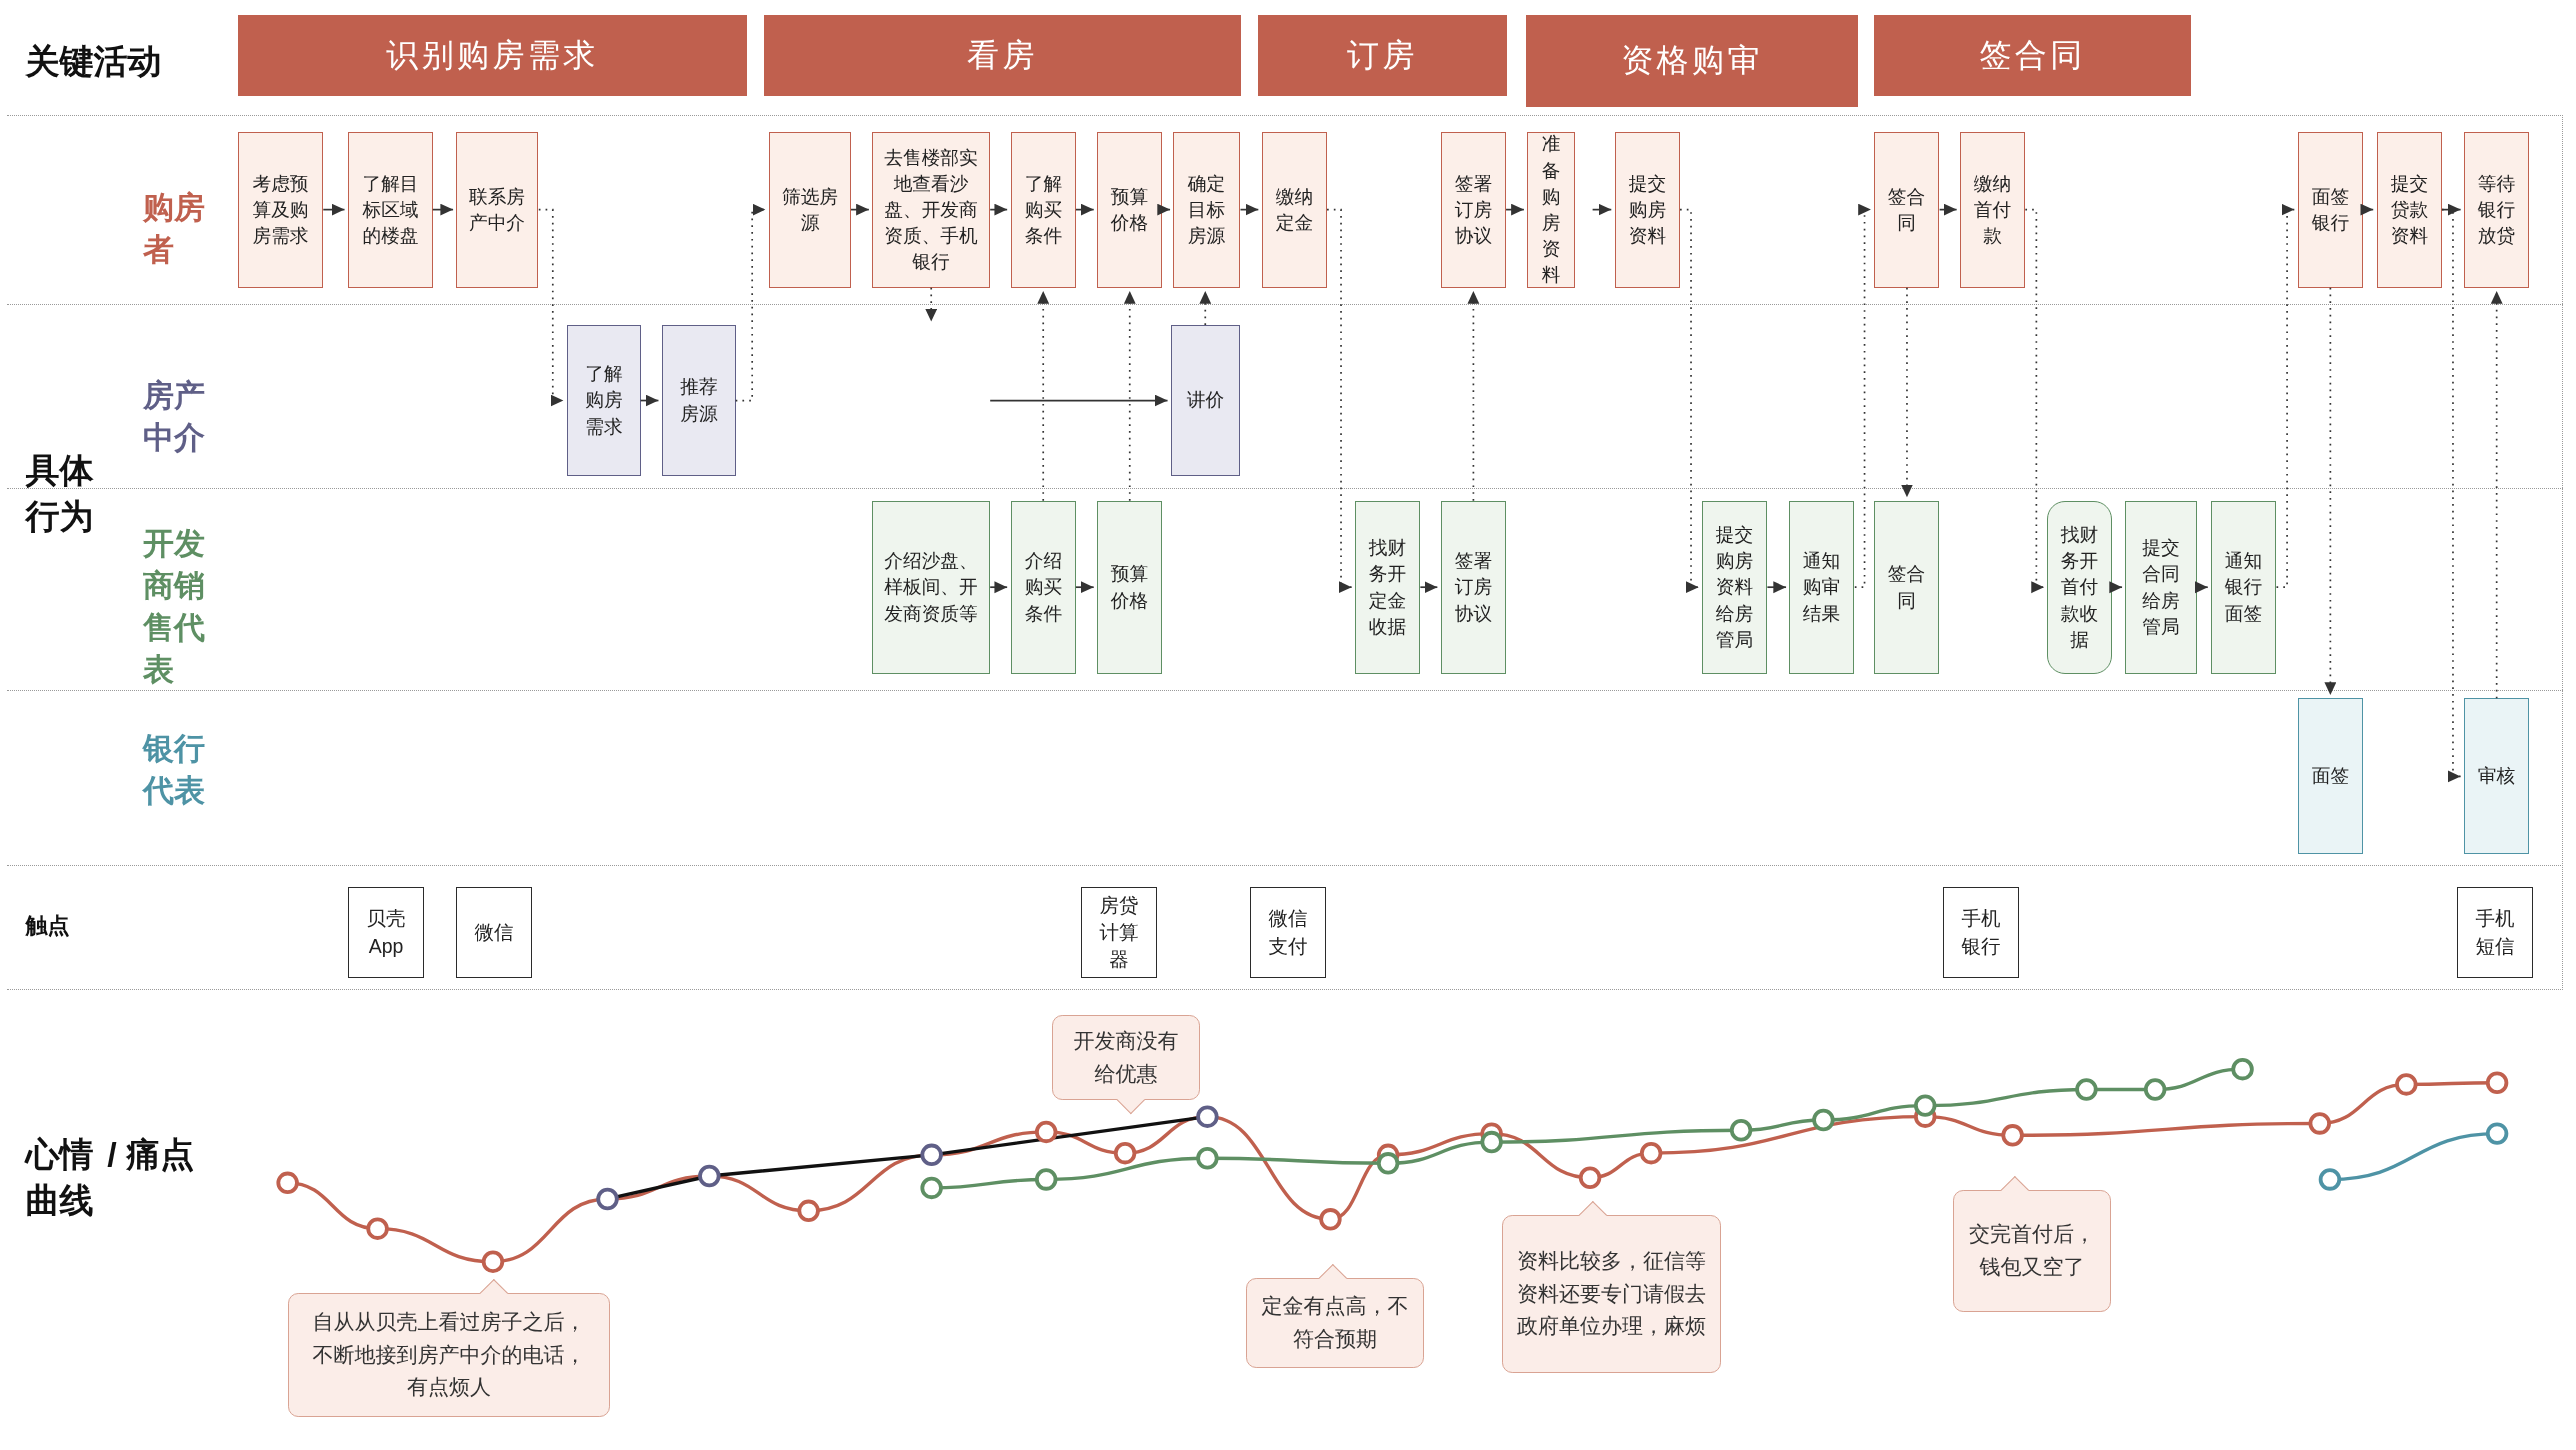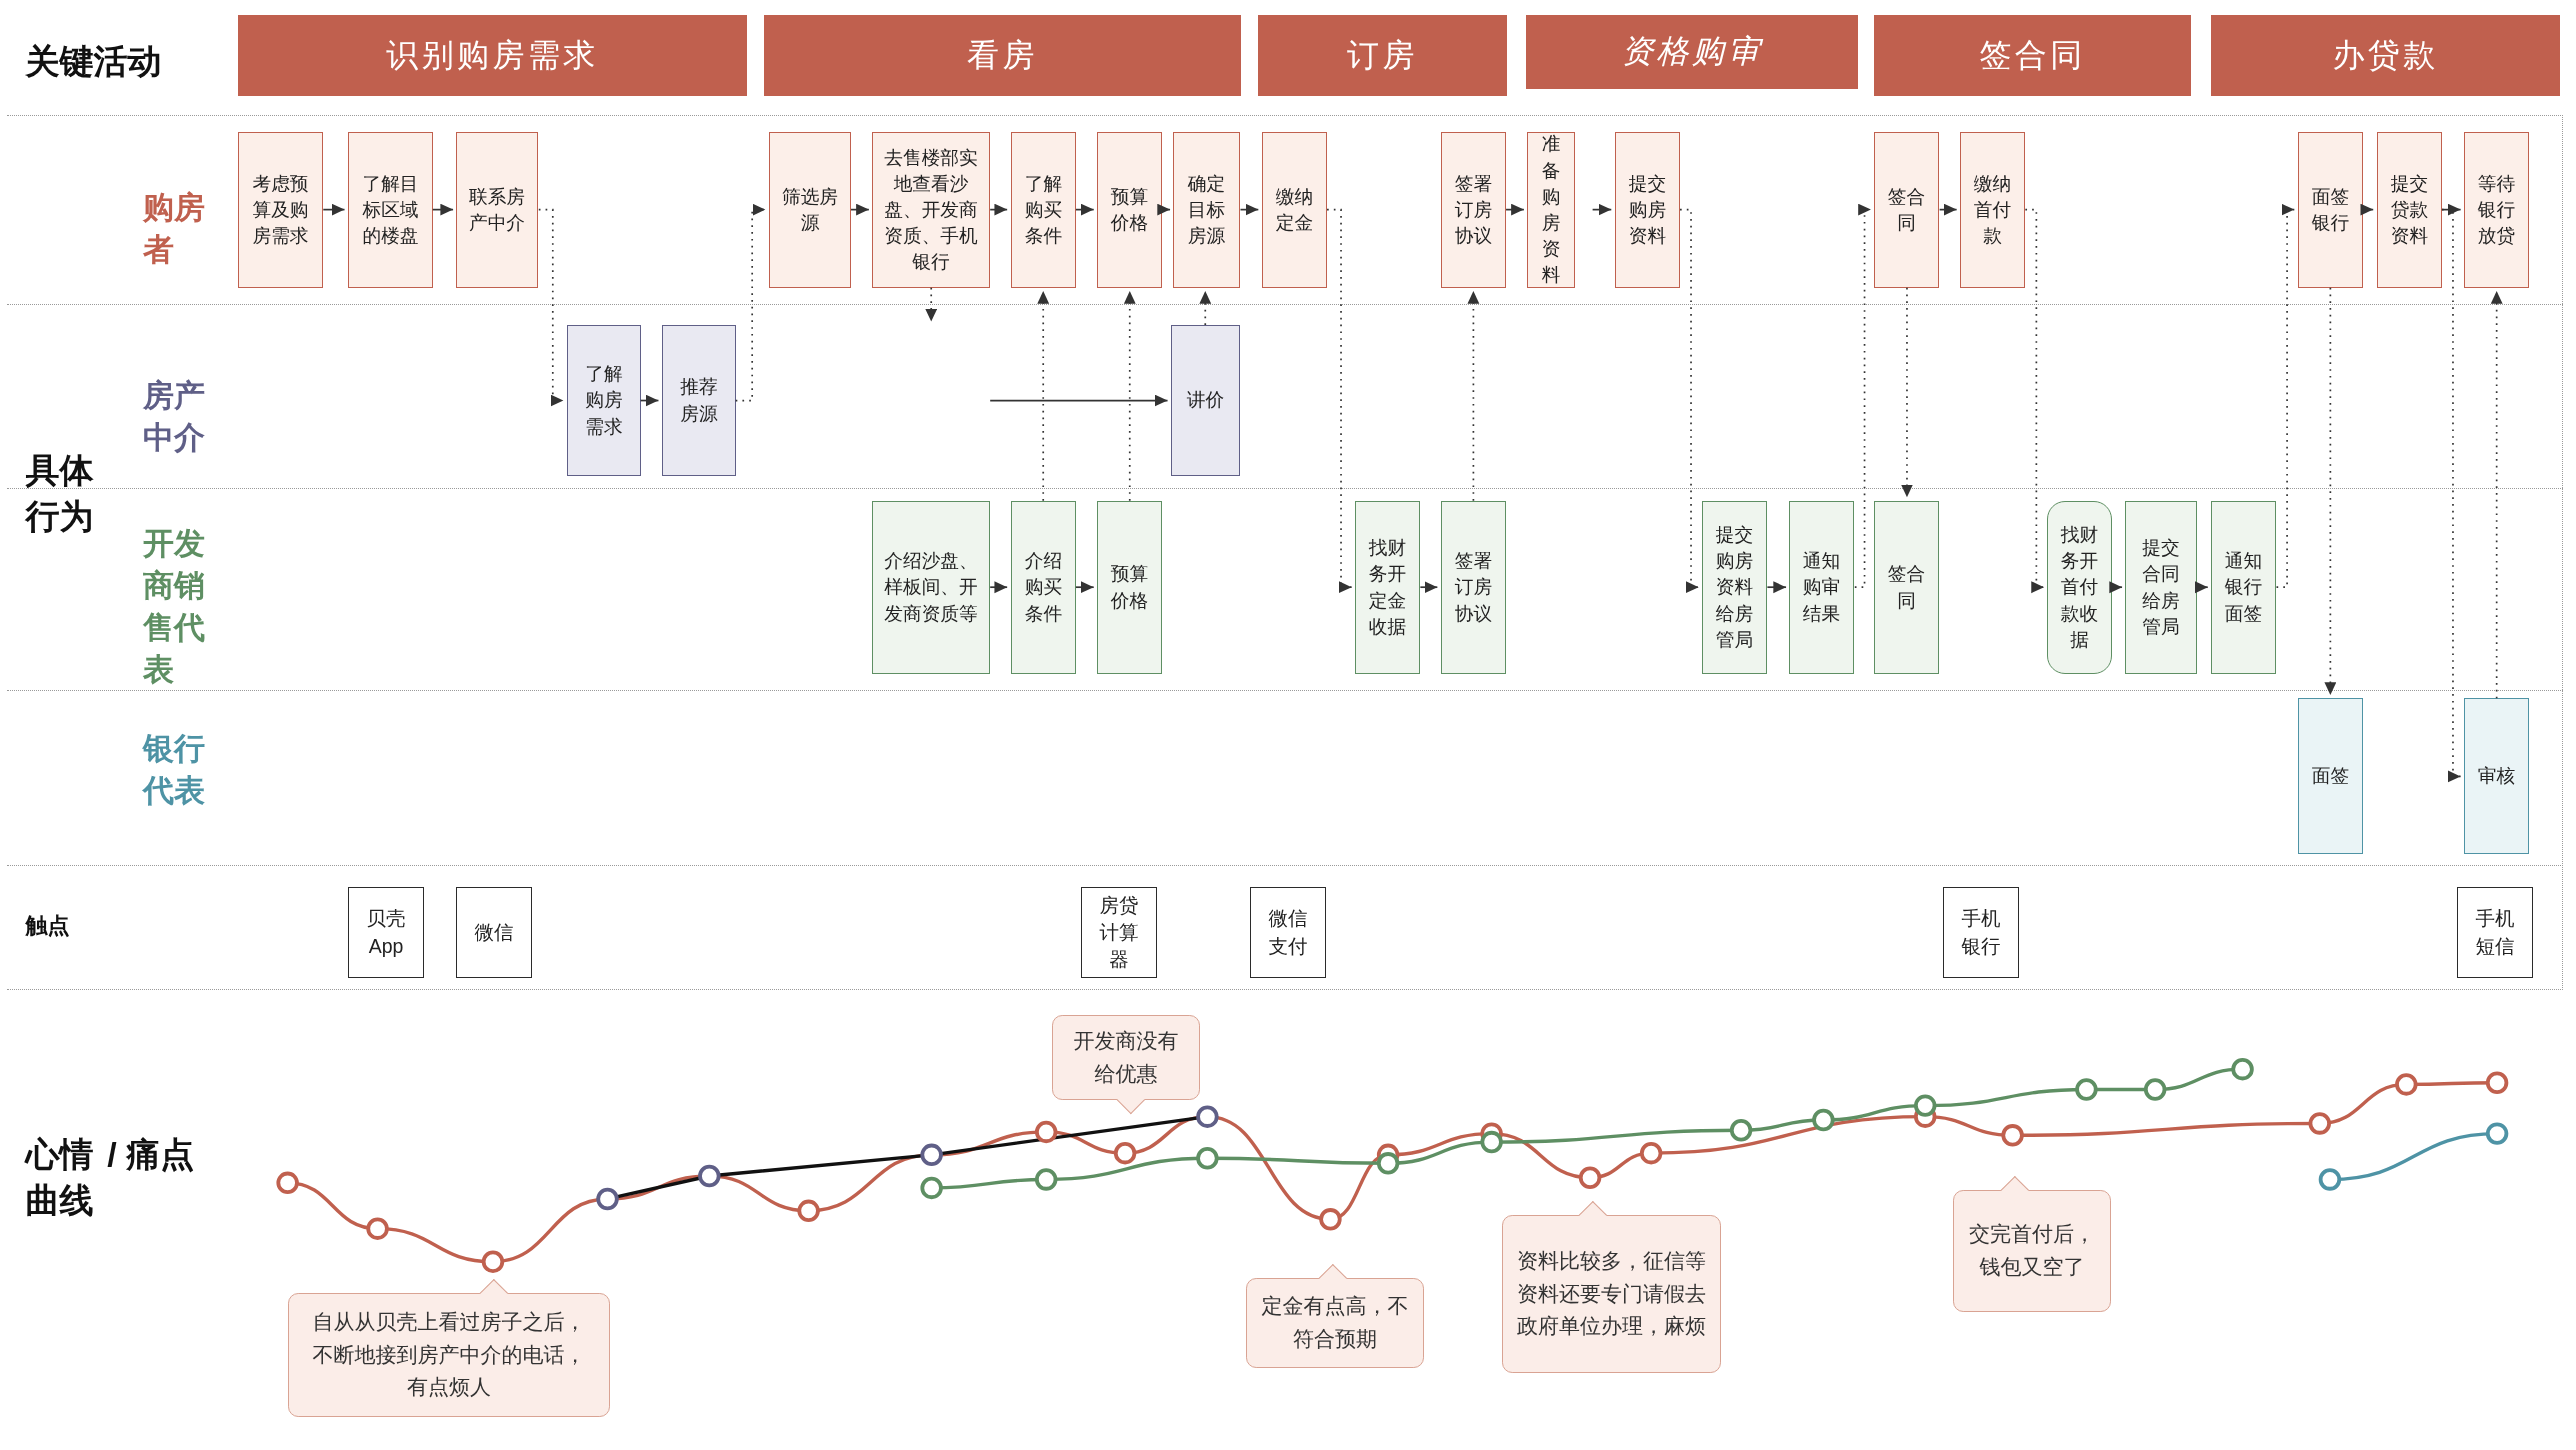--- a/index.html
+++ b/index.html
@@ -190,23 +190,22 @@
 
 <div class="sep" style="left: 6.8px; top: 115px; width: 2556px; height: 0px;"></div>
     <div class="sep" style="left: 6.8px; top: 304px; width: 2556px; height: 0px;"></div>
     <div class="sep" style="left: 6.8px; top: 488px; width: 2556px; height: 0px;"></div>
     <div class="sep" style="left: 6.8px; top: 690px; width: 2556px; height: 0px;"></div>
     <div class="sep" style="left: 6.8px; top: 865px; width: 2556px; height: 0px;"></div>
     <div class="sep" style="left: 6.8px; top: 989px; width: 2556px; height: 0px;"></div>
     <div class="phase" style="left: 238px; top: 15.3px; width: 509px; height: 81px;">识别购房需求</div>
     <div class="phase" style="left: 764px; top: 15.3px; width: 477px; height: 81px;">看房</div>
     <div class="phase" style="left: 1258px; top: 15.3px; width: 249px; height: 81px;">订房</div>
-    <div class="phase" style="left: 1526px; top: 15.3px; width: 332px; height: 74px; font-style: italic;">资格购审</div>
+    <div class="phase" style="left: 1526px; top: 15.3px; width: 332px; height: 92px;">资格购审</div>
     <div class="phase" style="left: 1874px; top: 15.3px; width: 317px; height: 81px;">签合同</div>
-    <div class="phase" style="left: 2211px; top: 15.3px; width: 349px; height: 81px;">办贷款</div>
     <div class="box buyer" style="left: 238px; top: 132px; width: 85px; height: 156px;">
       <span>考虑预算及购房需求</span>
     </div>
     <div class="box buyer" style="left: 348px; top: 132px; width: 85px; height: 156px;">
       <span>了解目标区域的楼盘</span>
     </div>
     <div class="box buyer" style="left: 456px; top: 132px; width: 82px; height: 156px;">
       <span>联系房产中介</span>
     </div>
     <div class="box buyer" style="left: 769px; top: 132px; width: 82px; height: 156px;">

